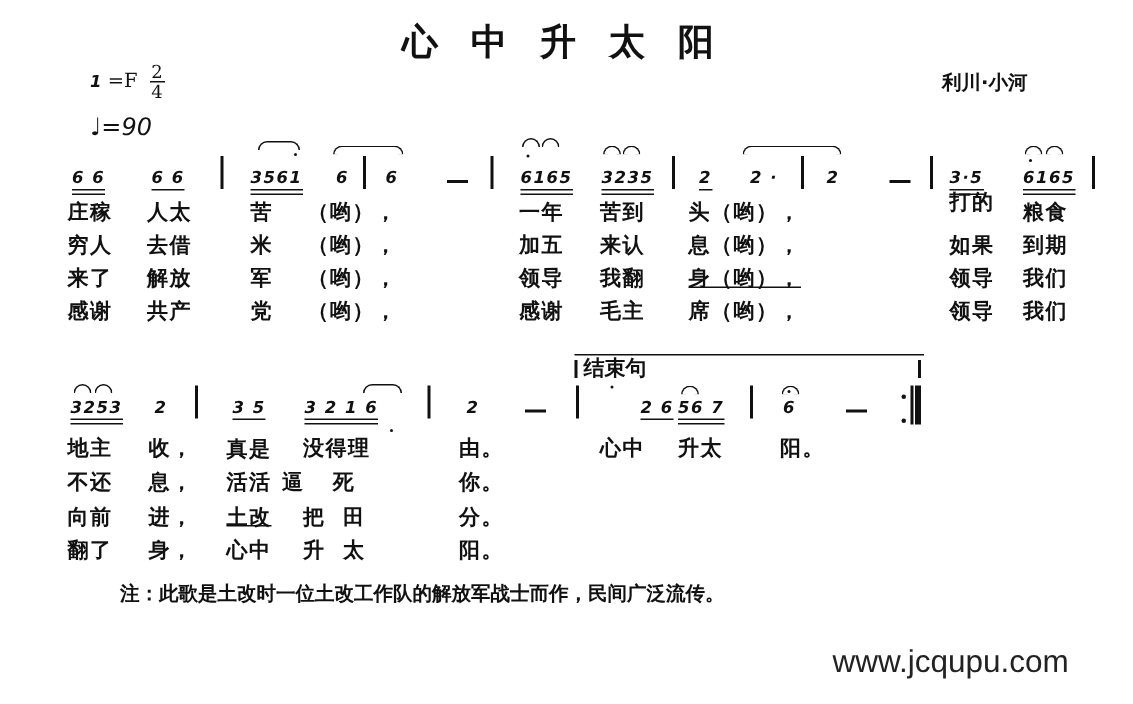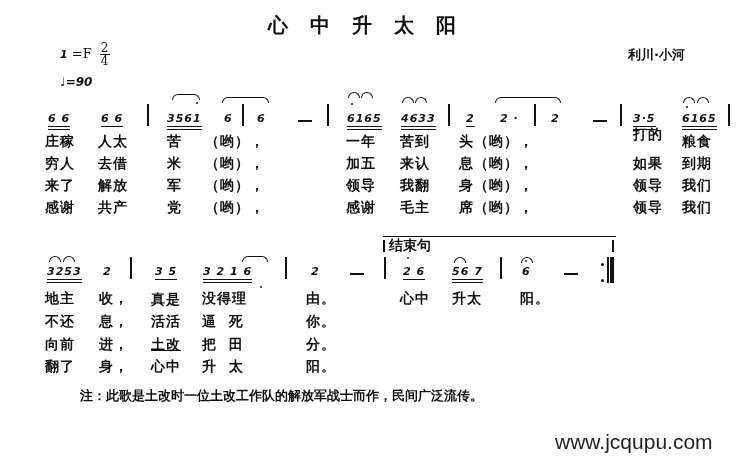--- a/index.html
+++ b/index.html
@@ -1,26 +1,26 @@
 <!DOCTYPE html>
 <html><head>
   <meta charset="utf-8">
   <style>
     html, body { margin: 0; padding: 0; background: #ffffff; }
     body { width: 755px; height: 469px; position: relative; overflow: hidden;
            font-family: "DejaVu Sans", sans-serif; color: #111; }
     .abs { position: absolute; white-space: nowrap; }
-    .title { left: 268px; top: 12px; font-size: 20px; font-weight: bold; letter-spacing: 22px; }
+    .title { left: 268px; top: 12px; font-size: 24px; font-weight: bold; letter-spacing: 22px; }
     .origin { left: 628px; top: 46px; font-size: 13px; font-weight: bold; }
     .key { left: 60px; top: 42px; font-size: 13px; font-family: "DejaVu Serif", serif; }
     .key i { font-weight: bold; font-style: italic; font-family: "DejaVu Sans", sans-serif; font-size: 11px; }
     .frac { display: inline-block; vertical-align: middle; text-align: center; font-size: 12px; line-height: 12px; margin-left: 4px; }
     .frac span { display: block; }
     .frac span.num { border-bottom: 1px solid #111; padding: 0 1px; }
-    .tempo { left: 60px; top: 75px; font-size: 12px; font-weight: bold; font-style: italic; }
+    .tempo { left: 60px; top: 75px; font-size: 16px; font-weight: normal; font-style: italic; }
     .note { font-size: 11px; font-weight: bold; font-style: italic; letter-spacing: 1px; }
     .ul1 { border-bottom: 1.5px solid #111; padding-bottom: 1px; }
     .ul2 { border-bottom: 4px double #111; padding-bottom: 1px; }
     .bar { position: absolute; width: 2px; background: #111; }
     .dash { position: absolute; height: 2px; width: 14px; background: #111; }
     .lyr { font-size: 14px; font-weight: bold; letter-spacing: 1px; }
     .arc { position: absolute; border-top: 1.5px solid #111; border-left: 1.5px solid #111; border-right: 1.5px solid #111; border-radius: 6px 6px 0 0; height: 5px; }
     .dot { position: absolute; width: 2px; height: 2px; background: #111; border-radius: 50%; }
     .footnote { left: 80px; top: 387px; font-size: 13px; font-weight: bold; }
     .watermark { left: 555px; top: 430px; font-size: 21px; color: #222; font-family: "Liberation Sans", sans-serif; }
@@ -54,21 +54,21 @@
   <span class="abs note" style="left:257px;top:112px;">6</span>
   <div class="dash" style="left:298px;top:120px;"></div>
   <div class="bar" style="left:327px;top:104px;height:22px;"></div>
 
   <div class="arc" style="left:348px;top:92px;width:10px;"></div>
   <div class="arc" style="left:361px;top:92px;width:10px;"></div>
   <div class="dot" style="left:351px;top:103px;"></div>
   <span class="abs note ul2" style="left:347px;top:112px;">6165</span>
   <div class="arc" style="left:402px;top:97px;width:10px;"></div>
   <div class="arc" style="left:415px;top:97px;width:10px;"></div>
-  <span class="abs note ul2" style="left:401px;top:112px;">4633</span>
+  <span class="abs note ul2" style="left:401px;top:112px;">3235</span>
   <div class="bar" style="left:448px;top:104px;height:22px;"></div>
   <span class="abs note ul1" style="left:466px;top:112px;">2</span>
   <div class="arc" style="left:495px;top:97px;width:64px;"></div>
   <span class="abs note" style="left:500px;top:112px;">2 ·</span>
   <div class="bar" style="left:534px;top:104px;height:22px;"></div>
   <span class="abs note" style="left:551px;top:112px;">2</span>
   <div class="dash" style="left:593px;top:120px;"></div>
   <div class="bar" style="left:620px;top:104px;height:22px;"></div>
   <span class="abs note ul2" style="left:633px;top:112px;">3·5</span>
   <div class="arc" style="left:683px;top:97px;width:10px;"></div>
@@ -99,21 +99,21 @@
   <span class="abs lyr" style="left:459px;top:155px;">息（哟），</span>
   <span class="abs lyr" style="left:633px;top:155px;">如果</span>
   <span class="abs lyr" style="left:682px;top:155px;">到期</span>
 
   <span class="abs lyr" style="left:45px;top:177px;">来了</span>
   <span class="abs lyr" style="left:98px;top:177px;">解放</span>
   <span class="abs lyr" style="left:167px;top:177px;">军</span>
   <span class="abs lyr" style="left:205px;top:177px;">（哟），</span>
   <span class="abs lyr" style="left:346px;top:177px;">领导</span>
   <span class="abs lyr" style="left:400px;top:177px;">我翻</span>
-  <span class="abs lyr" style="left:459px;top:177px;">身（哟），</span>
+  <span class="abs lyr" style="left:459px;top:177px;text-decoration:underline;">身（哟），</span>
   <span class="abs lyr" style="left:633px;top:177px;">领导</span>
   <span class="abs lyr" style="left:682px;top:177px;">我们</span>
 
   <span class="abs lyr" style="left:45px;top:199px;">感谢</span>
   <span class="abs lyr" style="left:98px;top:199px;">共产</span>
   <span class="abs lyr" style="left:167px;top:199px;">党</span>
   <span class="abs lyr" style="left:205px;top:199px;">（哟），</span>
   <span class="abs lyr" style="left:346px;top:199px;">感谢</span>
   <span class="abs lyr" style="left:400px;top:199px;">毛主</span>
   <span class="abs lyr" style="left:459px;top:199px;">席（哟），</span>
@@ -135,21 +135,21 @@
   <span class="abs note" style="left:311px;top:265px;">2</span>
   <div class="dash" style="left:350px;top:273px;"></div>
 
   <div class="abs" style="left:383px;top:236px;width:233px;height:0;border-top:1.5px solid #111;"></div>
   <div class="bar" style="left:383px;top:240px;height:12px;width:1.5px;"></div>
   <div class="bar" style="left:612px;top:240px;height:12px;width:1.5px;"></div>
   <span class="abs bracket-label">结束句</span>
 
   <div class="bar" style="left:384px;top:257px;height:22px;"></div>
   <div class="dot" style="left:407px;top:257px;"></div>
-  <span class="abs note ul1" style="left:403px;top:265px;">2 6</span>
+  <span class="abs note ul1" style="left:427px;top:265px;">2 6</span>
   <div class="arc" style="left:454px;top:257px;width:10px;"></div>
   <span class="abs note ul2" style="left:452px;top:265px;">56 7</span>
   <div class="bar" style="left:500px;top:257px;height:22px;"></div>
   <div class="arc" style="left:521px;top:257px;width:10px;"></div>
   <div class="dot" style="left:525px;top:260px;"></div>
   <span class="abs note" style="left:522px;top:265px;">6</span>
   <div class="dash" style="left:564px;top:273px;"></div>
 
   <div class="dot" style="left:601px;top:263px;width:3px;height:3px;"></div>
   <div class="dot" style="left:601px;top:279px;width:3px;height:3px;"></div>
@@ -163,21 +163,21 @@
   <span class="abs lyr" style="left:151px;top:291px;">真是</span>
   <span class="abs lyr" style="left:202px;top:290px;">没得理</span>
   <span class="abs lyr" style="left:306px;top:290px;">由。</span>
   <span class="abs lyr" style="left:400px;top:290px;">心中</span>
   <span class="abs lyr" style="left:452px;top:290px;">升太</span>
   <span class="abs lyr" style="left:520px;top:290px;">阳。</span>
 
   <span class="abs lyr" style="left:45px;top:313px;">不还</span>
   <span class="abs lyr" style="left:99px;top:313px;">息，</span>
   <span class="abs lyr" style="left:151px;top:313px;">活活</span>
-  <span class="abs lyr" style="left:202px;top:313px;white-space:pre;">逼  死</span>
+  <span class="abs lyr" style="left:188px;top:313px;white-space:pre;font-family:Liberation Mono, monospace;">逼  死</span>
   <span class="abs lyr" style="left:306px;top:313px;">你。</span>
 
   <span class="abs lyr" style="left:45px;top:336px;">向前</span>
   <span class="abs lyr" style="left:99px;top:336px;">进，</span>
   <span class="abs lyr" style="left:151px;top:336px;text-decoration:underline;">土改</span>
   <span class="abs lyr" style="left:202px;top:336px;white-space:pre;">把  田</span>
   <span class="abs lyr" style="left:306px;top:336px;">分。</span>
 
   <span class="abs lyr" style="left:45px;top:358px;">翻了</span>
   <span class="abs lyr" style="left:99px;top:358px;">身，</span>

